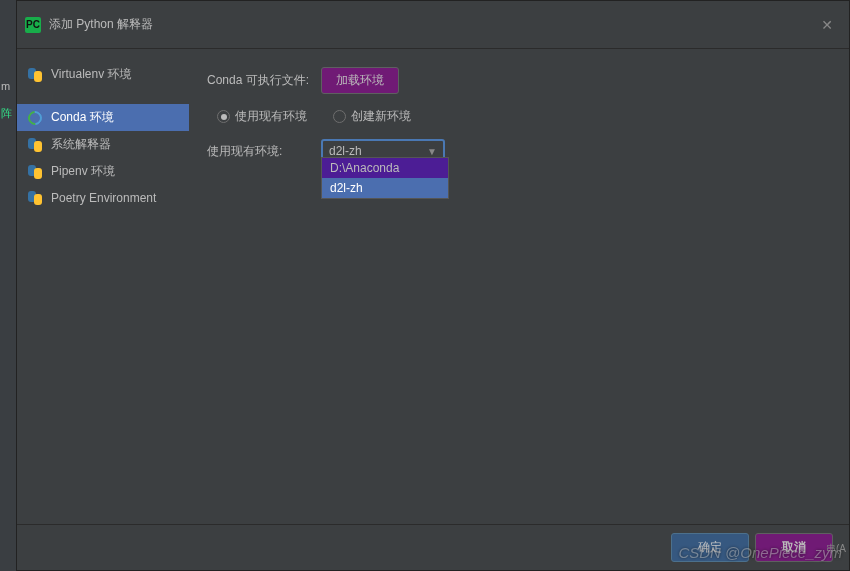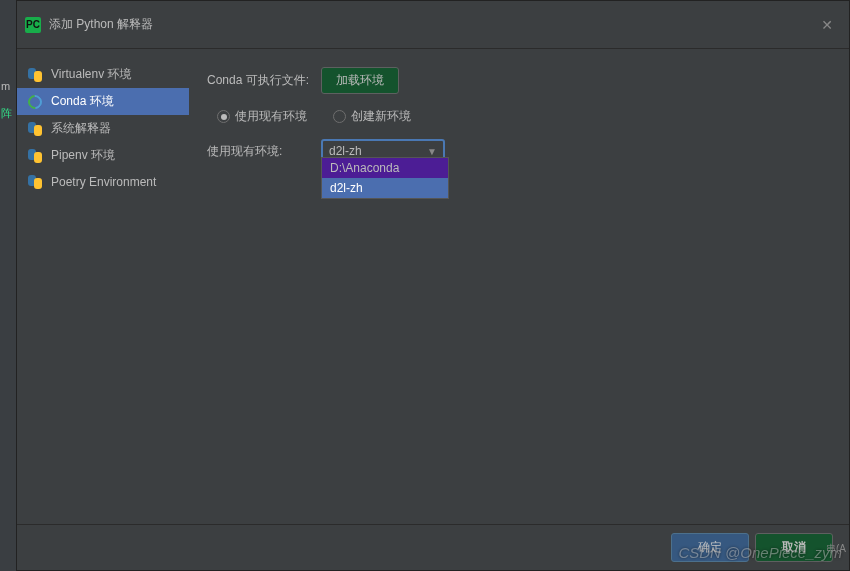--- a/index.html
+++ b/index.html
@@ -12,37 +12,37 @@
     
     .titlebar { height: 48px; display: flex; align-items: center; padding: 0 8px; border-bottom: 1px solid #2b2b2b; }
     .app-icon { width: 16px; height: 16px; background: #18ad4a; display: inline-flex; align-items: center; justify-content: center; color: #111; font-weight: bold; font-size: 10px; margin-right: 8px; border-radius: 2px; }
     .title-text { color: #bbbbbb; flex: 1; }
     .close-x { color: #888; padding: 4px 8px; cursor: pointer; font-size: 14px; }
     
     .body-area { flex: 1; display: flex; }
     
     .sidebar { width: 172px; padding-top: 12px; }
     .side-item { display: flex; align-items: center; padding: 5px 10px; color: #bbbbbb; cursor: pointer; gap: 8px; }
-    .side-item.selected { background: #4b6eaf; color: #fff; }
+    .side-item.selected { background: #4b6eaf; color: #fff; margin-top: 16px; }
     .side-icon { width: 16px; height: 16px; display: inline-flex; align-items: center; justify-content: center; }
     
     .python-snakes { position: relative; width: 16px; height: 16px; }
     .snake1 { position: absolute; width: 8px; height: 11px; background: #3571a3; border-radius: 3px; left: 1px; top: 1px; }
     .snake2 { position: absolute; width: 8px; height: 11px; background: #ffc331; border-radius: 3px; right: 1px; bottom: 1px; }
     .conda-ring { width: 14px; height: 14px; border: 2.5px solid #43b049; border-top-color: #4f9dd6; border-right-color: #4f9dd6; border-radius: 50%; transform: rotate(40deg); }
     
     .main { flex: 1; padding: 18px 18px 0 18px; color: #bbbbbb; display: flex; flex-direction: column; position: relative; }
     .row { display: flex; align-items: center; margin-bottom: 14px; gap: 10px; }
     .label { width: 104px; color: #bbbbbb; }
     
     .text-input { background: #45494a; border: 1px solid #5a5d5e; color: #bbbbbb; padding: 4px 6px; border-radius: 3px; }
     .path-input { flex: 1; display: flex; align-items: center; justify-content: space-between; }
     .folder-icon { color: #888; padding-left: 6px; }
     
-    .btn { background: #14532d; border: 1px solid #5e6060; color: #bbbbbb; padding: 4px 14px; border-radius: 3px; cursor: pointer; }
+    .btn { background: #701a75; border: 1px solid #5e6060; color: #bbbbbb; padding: 4px 14px; border-radius: 3px; cursor: pointer; }
     
     .radio { display: inline-flex; align-items: center; gap: 5px; cursor: pointer; }
     .r-dot { width: 13px; height: 13px; border: 1.5px solid #6e6e6e; border-radius: 50%; display: inline-flex; align-items: center; justify-content: center; }
     .r-dot.checked::after { content: ""; width: 6px; height: 6px; background: #bbbbbb; border-radius: 50%; }
     .radio-group { display: flex; gap: 26px; }
     
     .combo { width: 124px; background: #3c3f41; border: 2px solid #4a78b3; color: #bbbbbb; padding: 3px 6px; border-radius: 3px; display: flex; justify-content: space-between; align-items: center; cursor: pointer; }
     .combo .chev { color: #888; font-size: 10px; }
     
     .dropdown-list { position: absolute; width: 128px; background: #4c1d95; border: 1px solid #555; }

